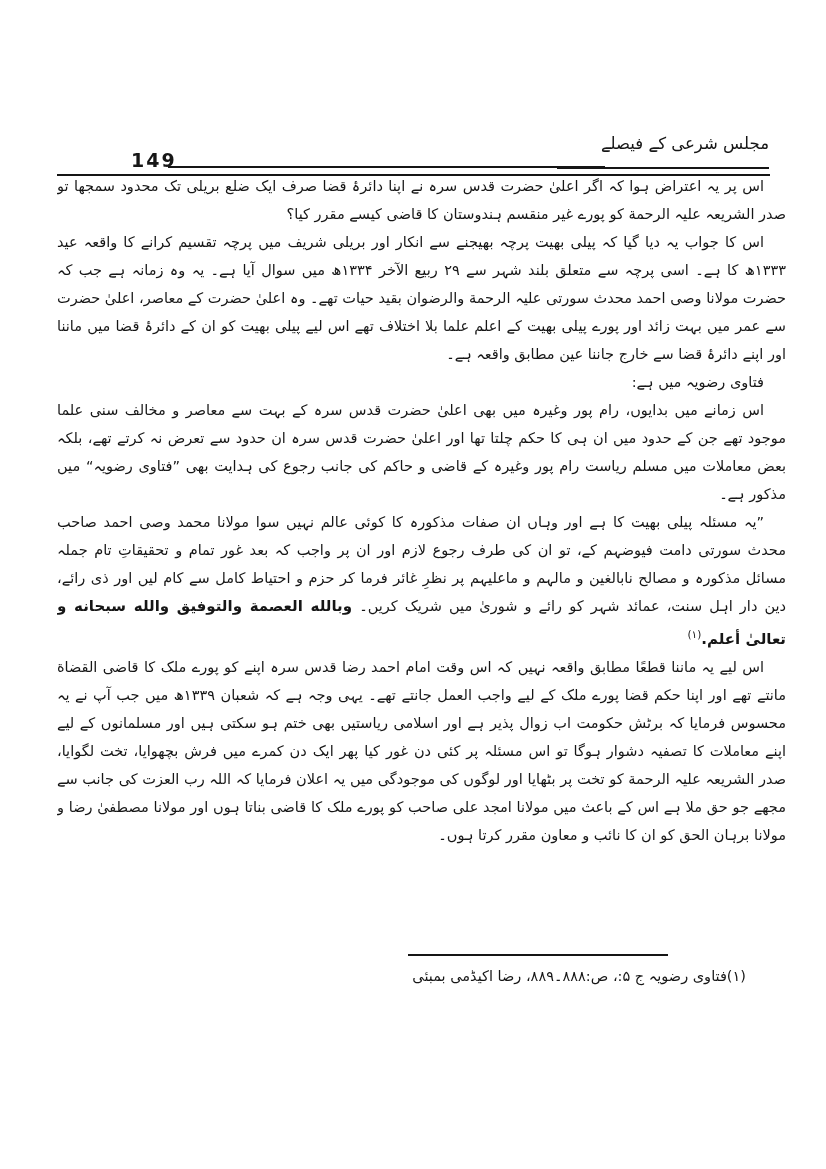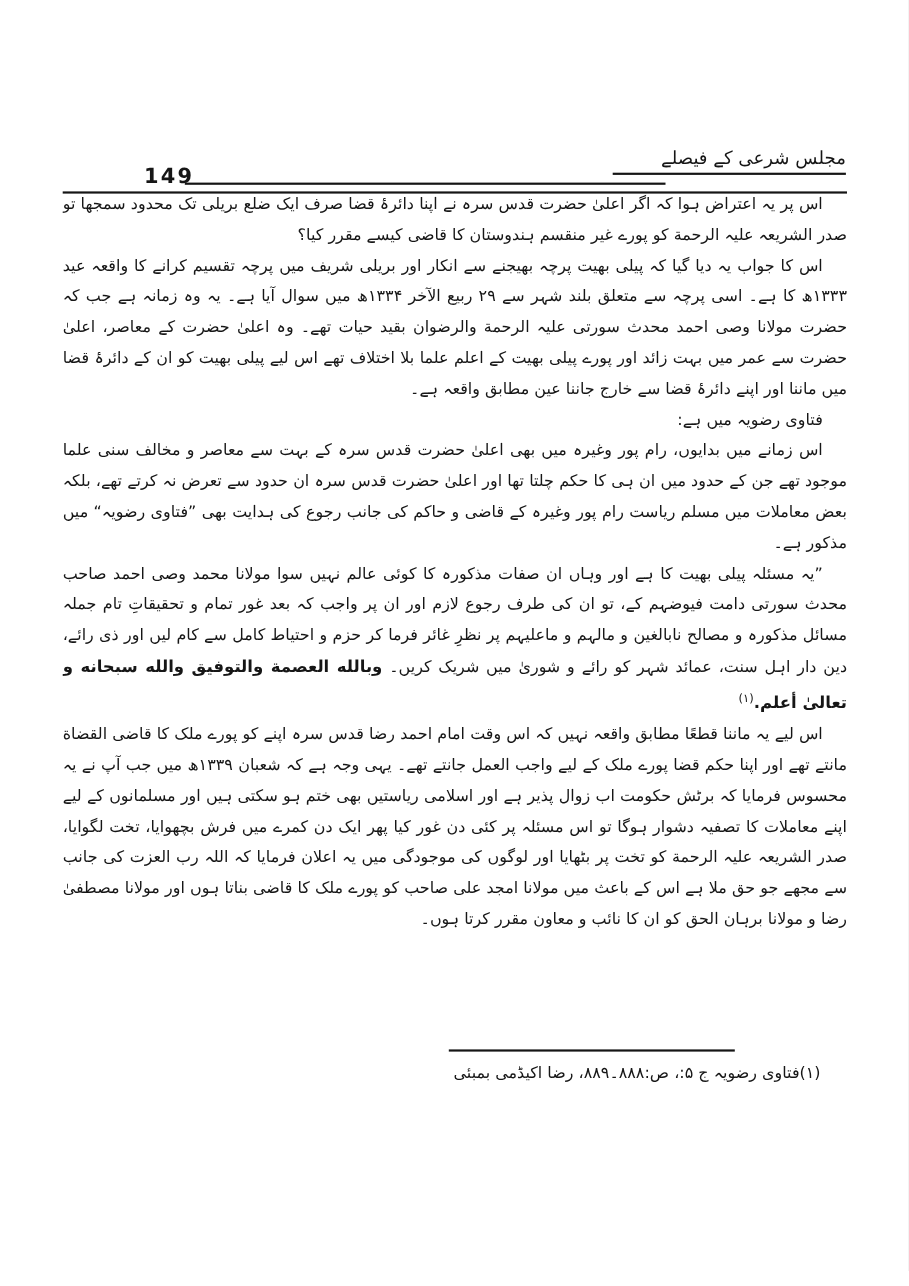--- a/index.html
+++ b/index.html
@@ -16,34 +16,34 @@
   .pagenum{
     position:absolute;left:131px;top:149px;
     font-size:19px;font-weight:bold;letter-spacing:2px;
     direction:rtl;
   }
   .htitle{
     position:absolute;right:57px;top:134px;
     min-width:212px;
     font-size:16.5px;
     direction:rtl;text-align:right;
-    padding-bottom:4px;
+    padding-bottom:14px;
     border-bottom:2px solid #151515;
   }
   .rule-mid{
     position:absolute;left:168px;top:166px;
     width:437px;height:2px;background:#151515;
   }
   .rule-full{
     position:absolute;left:57px;top:174px;
     width:713px;height:2px;background:#151515;
   }
   
   .body-text{
-    position:absolute;top:172px;left:57px;right:56px;
+    position:absolute;top:172px;left:57px;right:40px;
     height:780px;overflow:hidden;
     direction:rtl;
   }
   .para{
     margin:0;
     font-size:14.5px;
     line-height:28px;
     text-align:justify;
     text-align-last:right;
     text-indent:22px;

